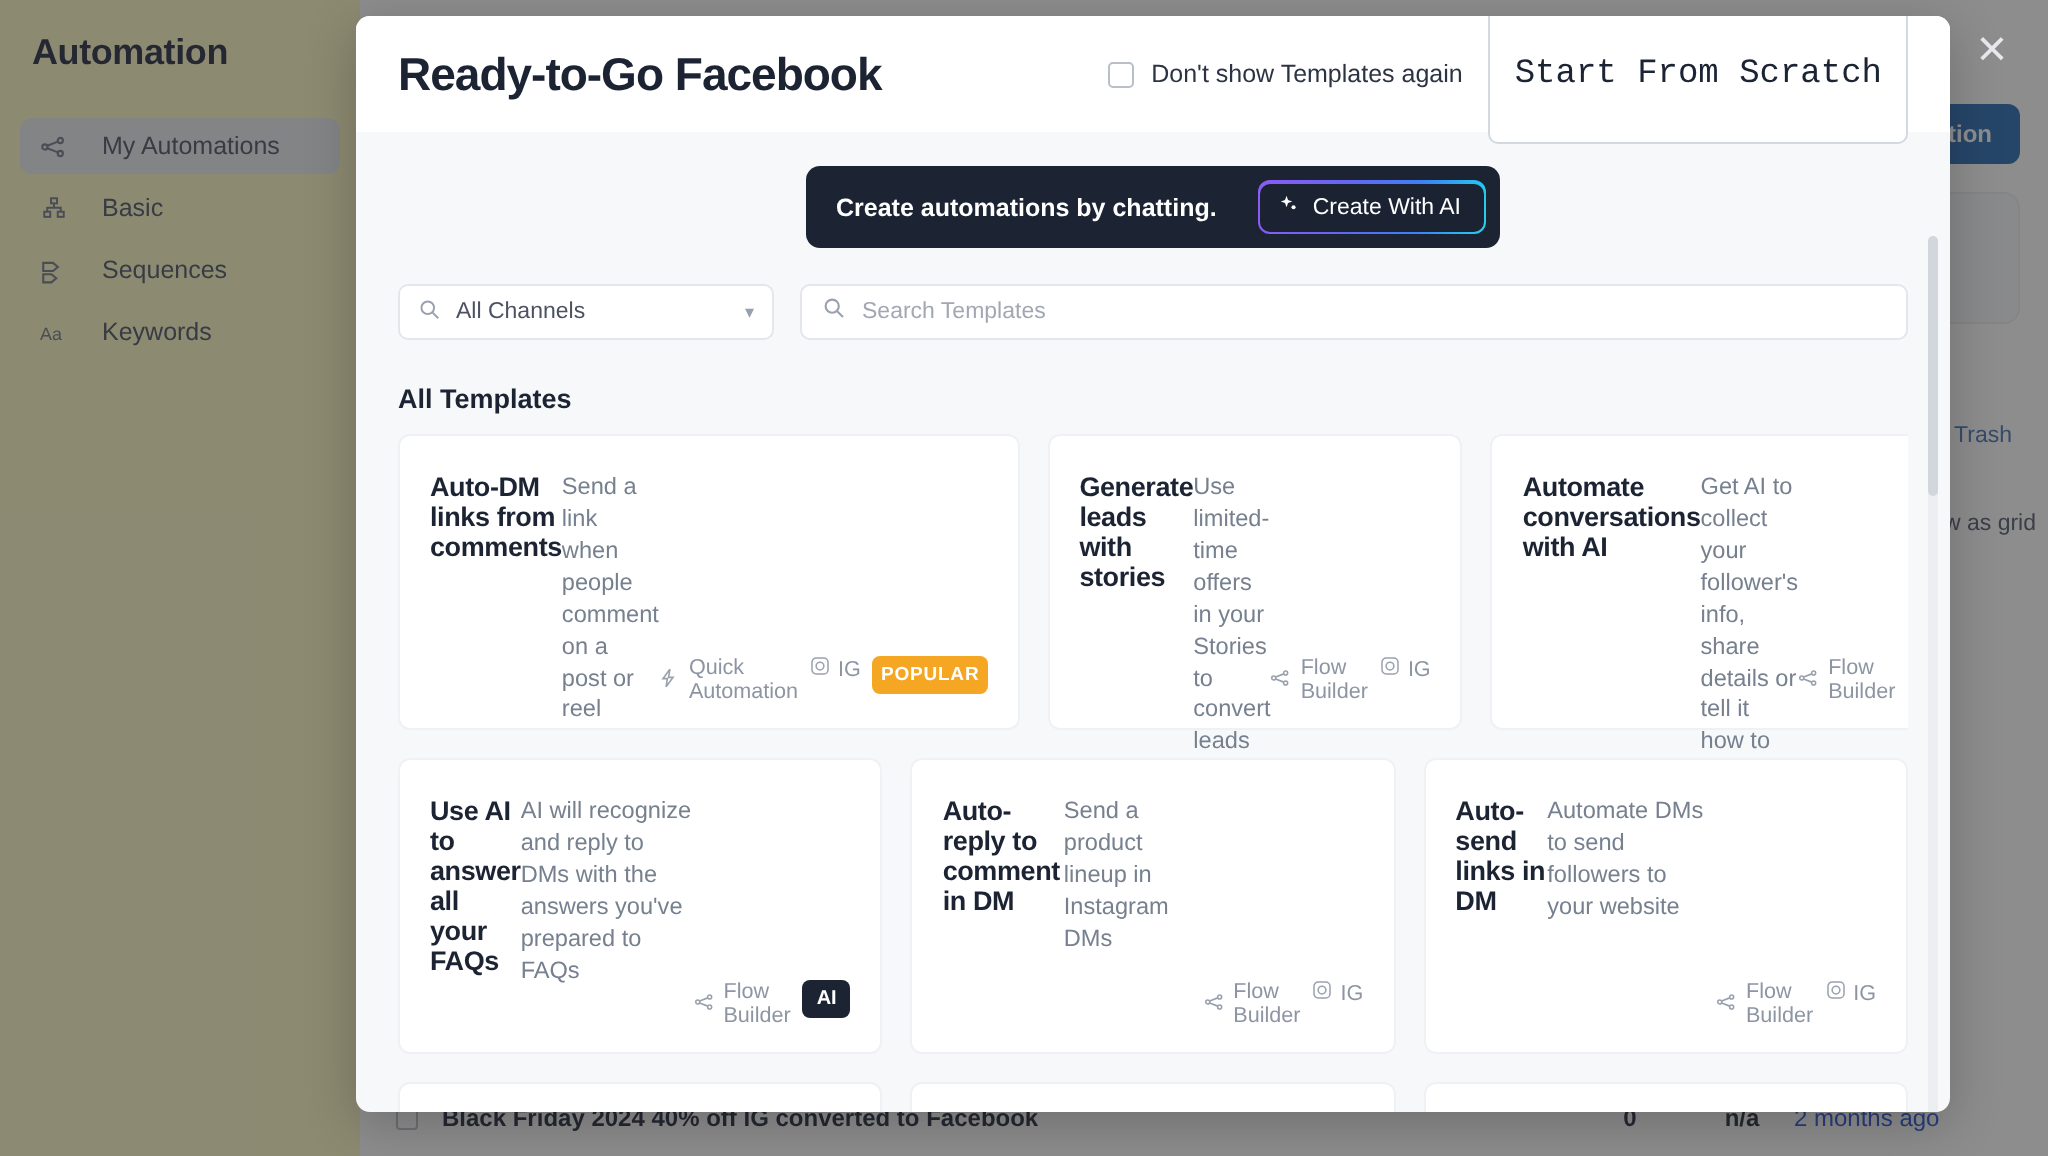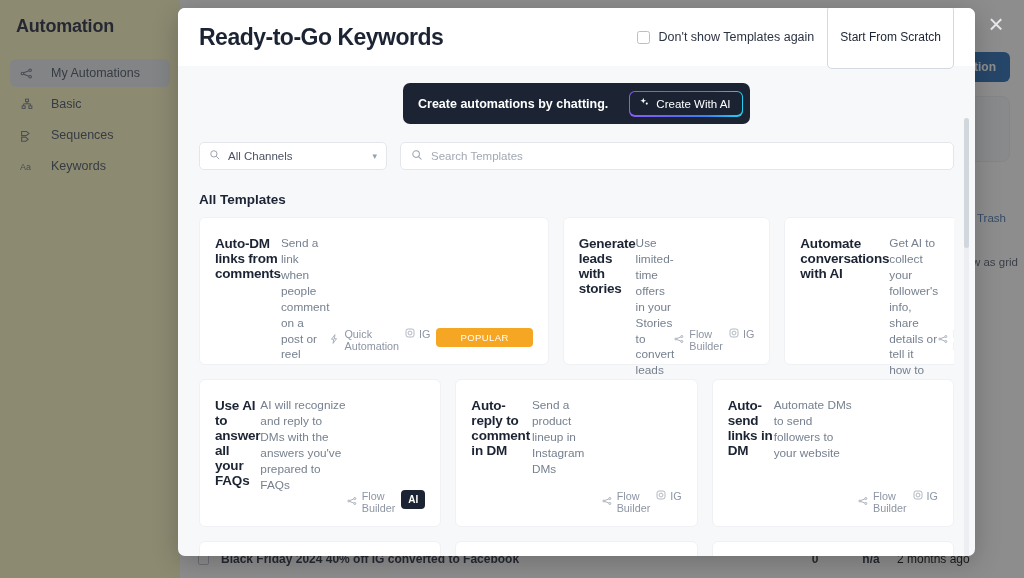--- a/index.html
+++ b/index.html
@@ -69,21 +69,21 @@
     padding: 6px 8px;
   }
   .bg-check {
     width: 11px; height: 11px; border: 1px solid #b7bdc9;
     border-radius: 2px; margin-right: 12px; background: #fff;
     flex: 0 0 11px;
   }
   .bg-row-title { flex: 1; }
   .bg-row-num { width: 60px; text-align: center; }
   .bg-row-na  { width: 52px; text-align: center; }
-  .bg-row-time { width: 105px; color: #000000; font-weight: 400; }
+  .bg-row-time { width: 105px; color: #1d4ed8; font-weight: 400; }
 
   
   #overlay {
     position: absolute; inset: 0;
     background: rgba(47,47,47,0.55);
   }
 
   
   #modal {
     position: absolute;
@@ -113,21 +113,21 @@
     display: flex; align-items: center; gap: 9px;
     font-size: 12.5px; color: #2c3343; margin-left: 46px;
   }
   .dont-show .cbox {
     width: 13px; height: 13px; border: 1px solid #b9bfc9;
     border-radius: 2.5px; background: #fff; flex: 0 0 13px;
   }
   .scratch-btn {
     border: 1px solid #d4d8df; background: #fff;
     border-radius: 5px; padding: 24px 12px;
-    font-size: 12px; color: #1c2434; white-space: nowrap;
+    font-size: 17px; color: #1c2434; white-space: nowrap; font-family: Liberation Mono, monospace;
   }
 
   .close-x {
     position: absolute; right: 16px; top: 12px;
     width: 24px; height: 24px;
     display: flex; align-items: center; justify-content: center;
     color: #e7e9ec; font-size: 26px; line-height: 1; font-weight: 300;
   }
 
   
@@ -217,22 +217,22 @@
     display: flex; align-items: center; gap: 5px;
     font-size: 10.8px; color: #8d95a3;
   }
   .foot-ig {
     display: flex; align-items: center; gap: 4px;
     font-size: 10.8px; color: #8d95a3;
   }
   .badge-popular {
     margin-left: auto;
     background: #f5a623; color: #ffffff;
-    font-size: 9.5px; font-weight: normal; letter-spacing: 0.4px;
-    padding: 4px 24px; border-radius: 4px;
+    font-size: 9.5px; font-weight: bold; letter-spacing: 0.4px;
+    padding: 4px 4px; border-radius: 4px;
   }
   .badge-ai {
     margin-left: auto;
     background: #1c2433; color: #ffffff;
     font-size: 10px; font-weight: bold;
     padding: 4px 7px; border-radius: 4px;
   }
 
   
   .grid.partial .tcard { height: 148px; }
@@ -330,21 +330,21 @@
   </div>
 </div>
 
 <div id="overlay"></div>
 
 <div class="close-x">×</div>
 
 <div id="modal">
 
   <div class="modal-header">
-    <div class="modal-title">Ready-to-Go Keywords</div>
+    <div class="modal-title">Ready-to-Go Facebook</div>
     <div class="header-right">
       <label class="dont-show">
         <span class="cbox"></span>
         <span>Don't show Templates again</span>
       </label>
       <button class="scratch-btn">Start From Scratch</button>
     </div>
   </div>
 
   <div class="modal-body">

